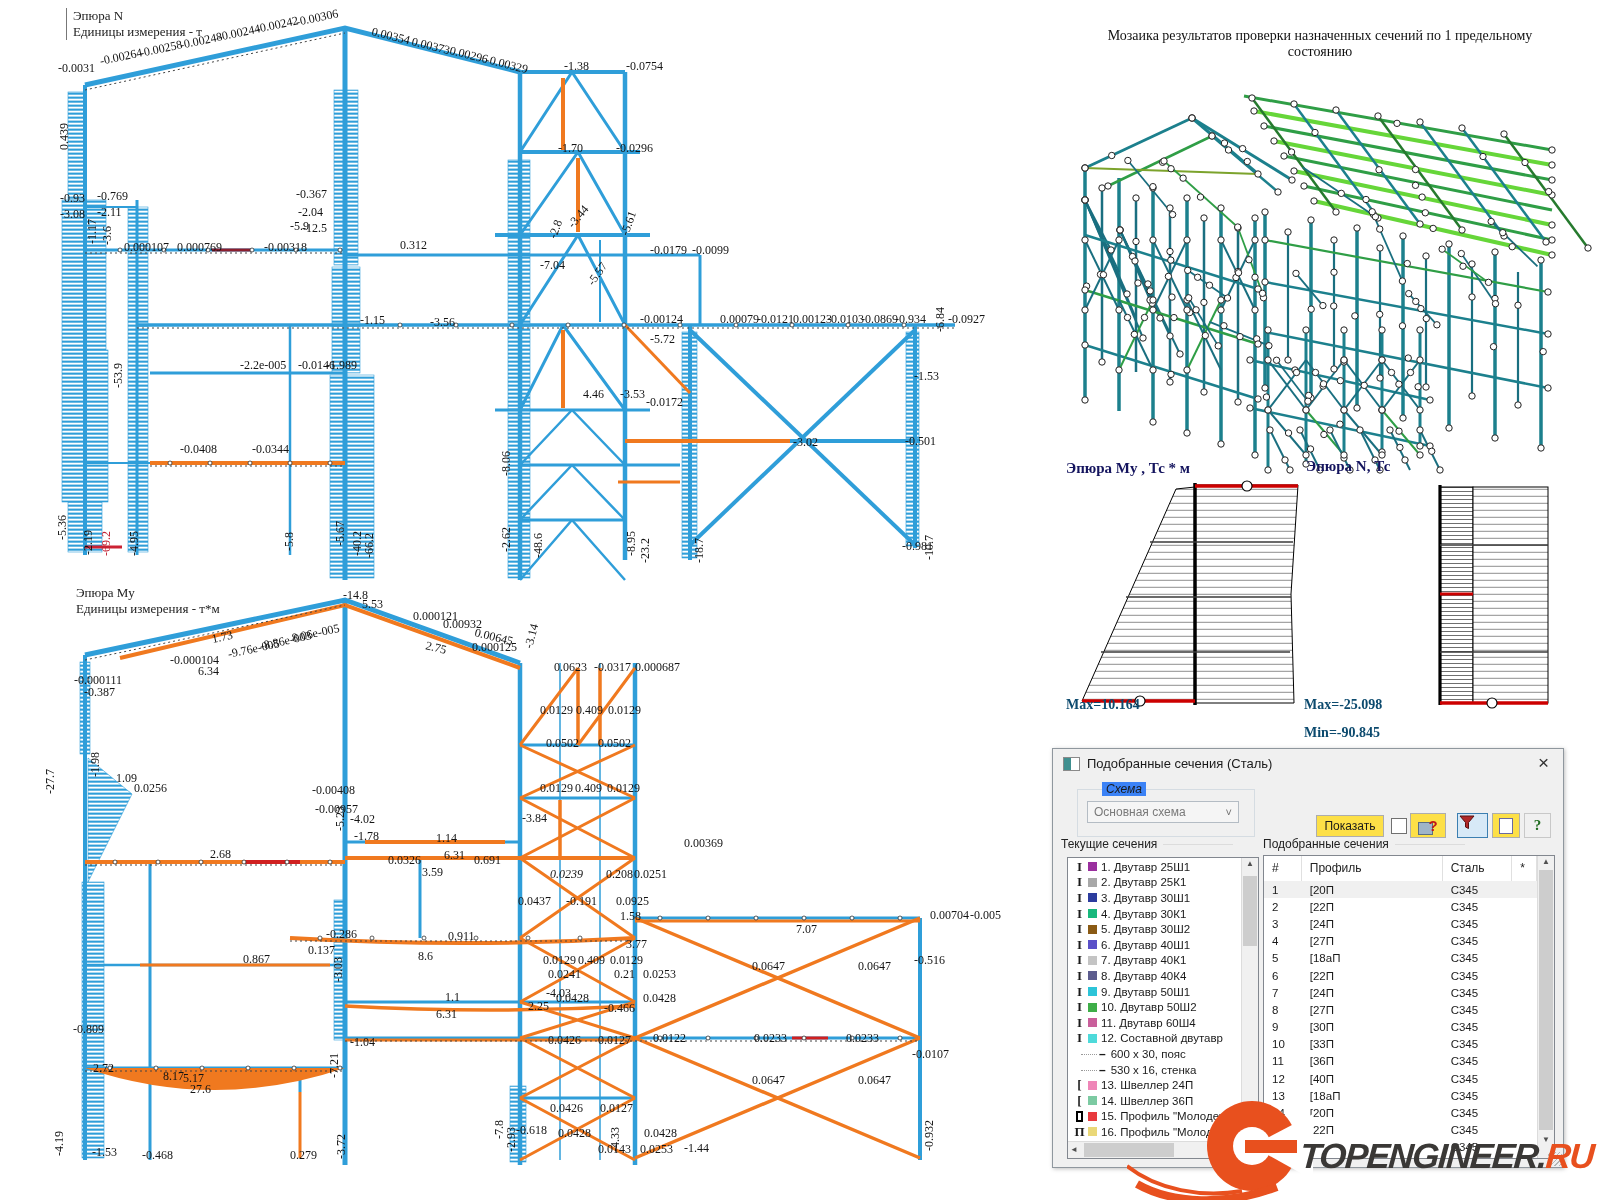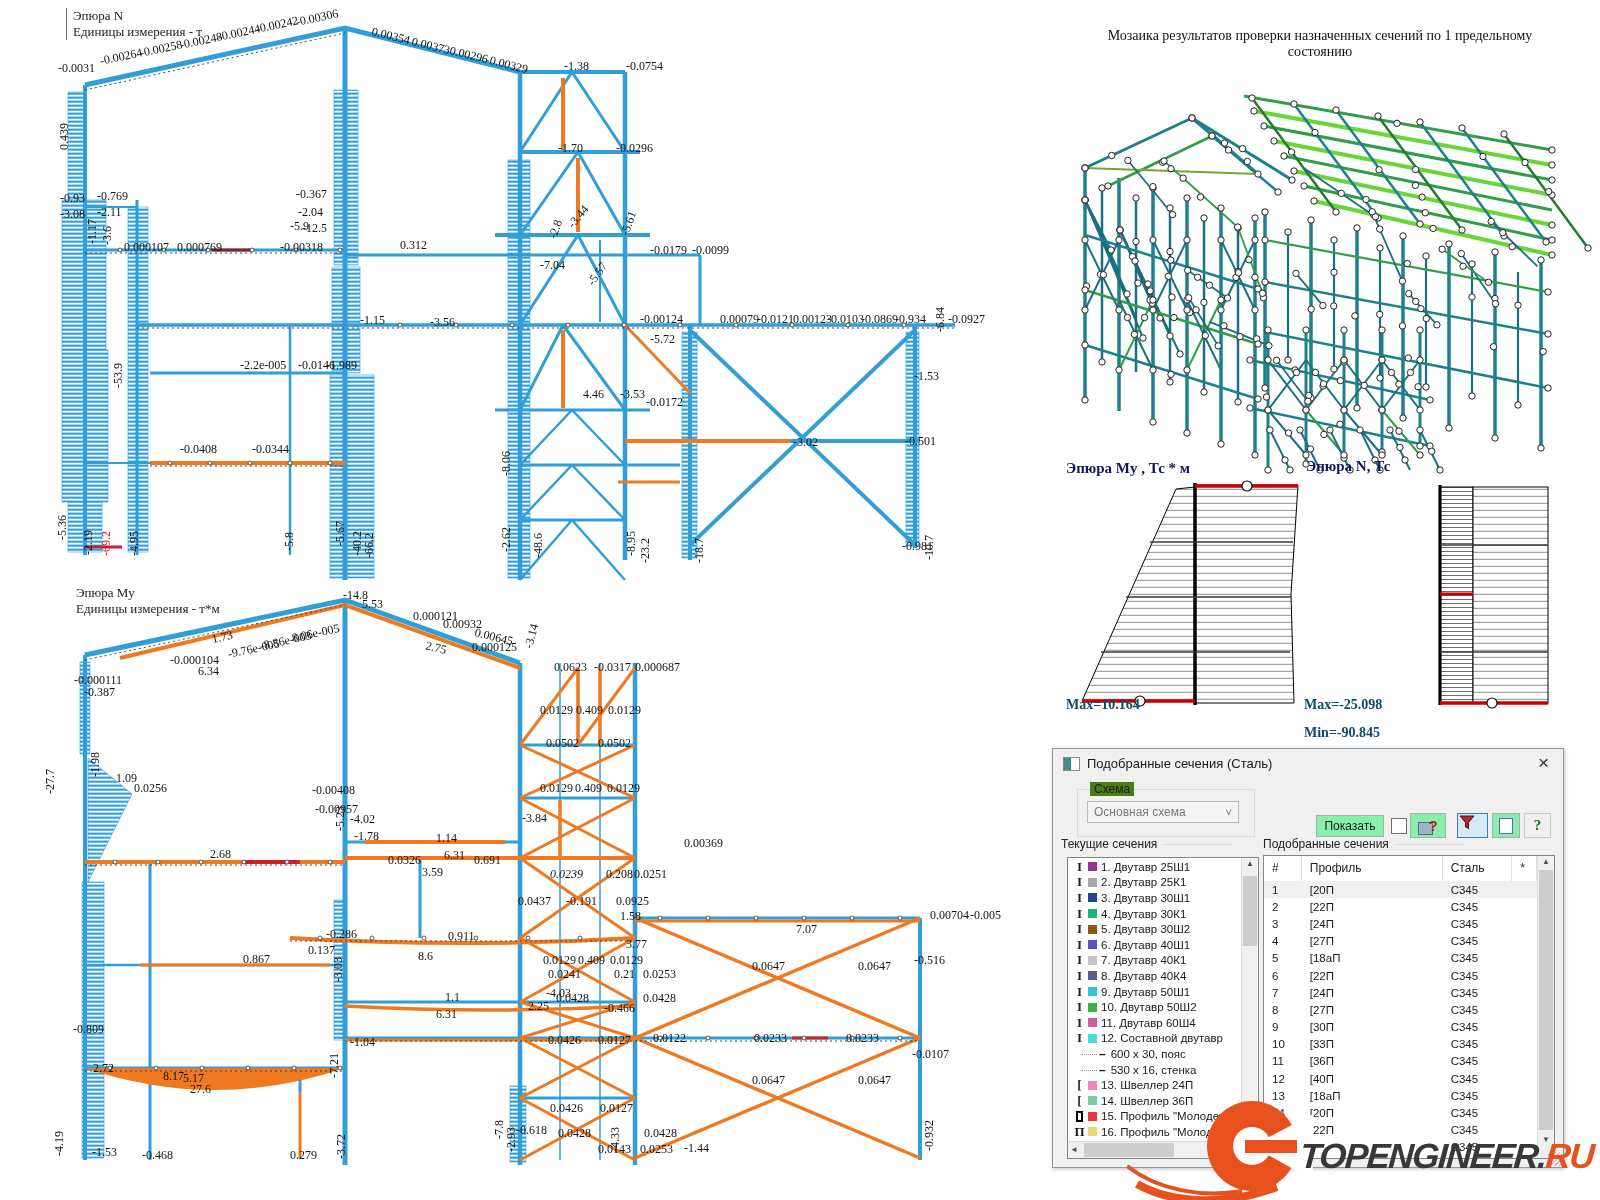--- a/index.html
+++ b/index.html
@@ -19,25 +19,25 @@
   .det-mm{position:absolute;font:bold 14px "Liberation Serif",serif;color:#0c4a6e;white-space:nowrap;}
   
   .dialog{position:absolute;left:1052px;top:748px;width:510px;height:418px;background:#f0f0f0;
           border:1px solid #8f979e;box-shadow:1px 1px 4px rgba(0,0,0,.25);font-size:12px;color:#1a1a1a;z-index:10;}
   .titlebar{position:absolute;left:0;top:0;right:0;height:28px;background:#f0f0f0;}
   .titlebar .appicon{position:absolute;left:10px;top:8px;width:15px;height:12px;border:1px solid #8a8a8a;background:#fff;}
   .titlebar .appicon i{position:absolute;left:0;top:0;width:7px;height:12px;background:#3f8f8f;display:block;}
   .titlebar .title{position:absolute;left:34px;top:7px;font-size:13px;}
   .titlebar .close{position:absolute;right:14px;top:2px;font-size:19px;color:#333;cursor:pointer;line-height:24px;}
   .groupbox{position:absolute;left:24px;top:40px;width:176px;height:46px;border:1px solid #d5dce2;}
-  .groupbox .glabel{position:absolute;left:12px;top:-8px;background:#4d7c0f;padding:0 4px;}
+  .groupbox .glabel{position:absolute;left:24px;top:-8px;background:#3b82f6;padding:0 4px;font-style:italic;}
   .combo{position:absolute;left:9px;top:11px;width:152px;height:22px;background:#f5f5f5;border:1px solid #b4bcc4;
          color:#7a7a7a;line-height:21px;padding-left:6px;box-sizing:border-box;}
   .combo .chev{position:absolute;right:6px;top:0;color:#707070;font-size:11px;}
-  .btn{position:absolute;background:#86efac;border:1px solid #adadad;text-align:center;box-sizing:border-box;}
+  .btn{position:absolute;background:#fde047;border:1px solid #adadad;text-align:center;box-sizing:border-box;}
   .btn-show{left:263px;top:66px;width:68px;height:22px;line-height:20px;}
   .chk{position:absolute;left:338px;top:69px;width:14px;height:14px;background:#fff;border:1px solid #707070;}
   .btn-ico{display:flex;align-items:center;justify-content:center;}
   .btn-query{left:357px;top:64px;width:36px;height:25px;}
   .btn-filter{left:404px;top:64px;width:31px;height:25px;background:#d7e9f7;border:1px solid #3c7fb1;}
   .btn-copy{left:439px;top:64px;width:28px;height:25px;}
   .btn-help{left:471px;top:64px;width:27px;height:25px;background:#f0f0f0;border:1px solid #c8c8c8;
             color:#1d6b1d;font:bold 15px "Liberation Serif",serif;}
   .qico{width:13px;height:11px;background:#9fb4c8;border:1px solid #5a6e82;display:inline-block;margin-right:-5px;margin-top:6px;}
   .qmark{color:#c01818;font:bold 15px "Liberation Sans",sans-serif;}
@@ -762,21 +762,21 @@
       <div class="dlabel" style="left: 486px; top: 53px; transform: rotate(14deg);">-0.00329</div>
       <div class="dlabel" style="left: 64px; top: 144px; transform: rotate(-90deg);">0.439</div>
       <div class="dlabel" style="left: 60px; top: 192px;">-0.93</div>
       <div class="dlabel" style="left: 97px; top: 190px;">-0.769</div>
       <div class="dlabel" style="left: 60px; top: 208px;">-3.08</div>
       <div class="dlabel" style="left: 97px; top: 206px;">-2.11</div>
       <div class="dlabel" style="left: 92px; top: 238px; transform: rotate(-90deg);">-1.17</div>
       <div class="dlabel" style="left: 107px; top: 239px; transform: rotate(-90deg);">-3.6</div>
       <div class="dlabel" style="left: 124px; top: 241px;">0.000107</div>
       <div class="dlabel" style="left: 177px; top: 241px;">0.000769</div>
-      <div class="dlabel" style="left: 280px; top: 241px;">-0.00318</div>
+      <div class="dlabel" style="left: 264px; top: 241px;">-0.00318</div>
       <div class="dlabel" style="left: 296px; top: 188px;">-0.367</div>
       <div class="dlabel" style="left: 298px; top: 206px;">-2.04</div>
       <div class="dlabel" style="left: 290px; top: 220px;">-5.9</div>
       <div class="dlabel" style="left: 302px; top: 222px;">-12.5</div>
       <div class="dlabel" style="left: 400px; top: 239px;">0.312</div>
       <div class="dlabel" style="left: 118px; top: 382px; transform: rotate(-90deg);">-53.9</div>
       <div class="dlabel" style="left: 240px; top: 359px;">-2.2e-005</div>
       <div class="dlabel" style="left: 298px; top: 359px;">-0.0146</div>
       <div class="dlabel" style="left: 326px; top: 359px;">-1.989</div>
       <div class="dlabel" style="left: 180px; top: 443px;">-0.0408</div>

